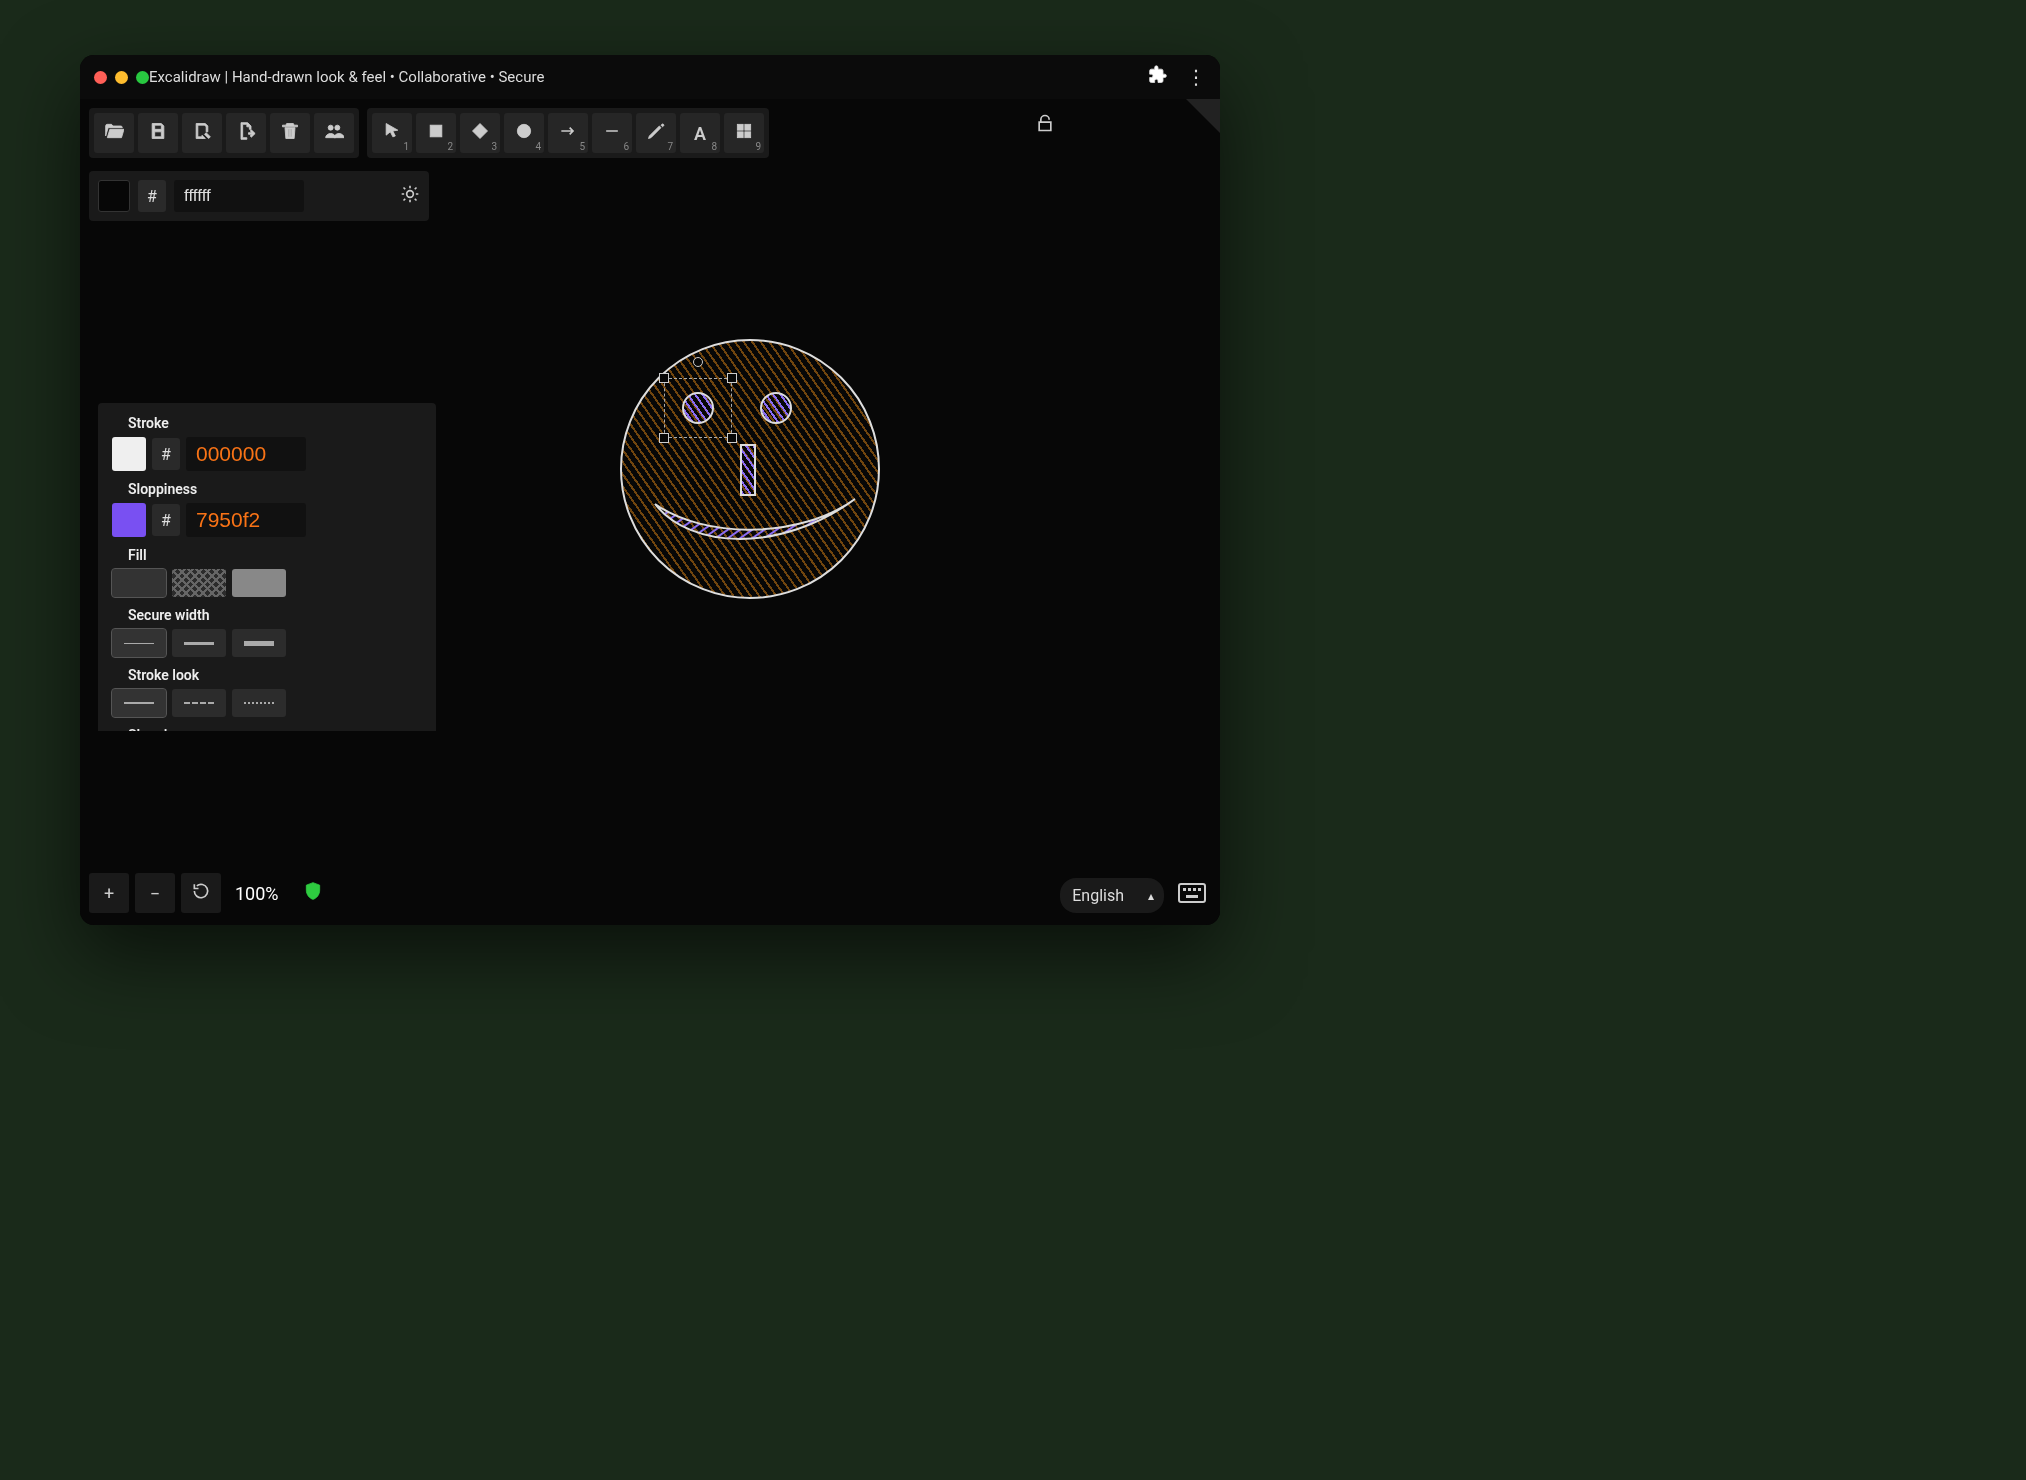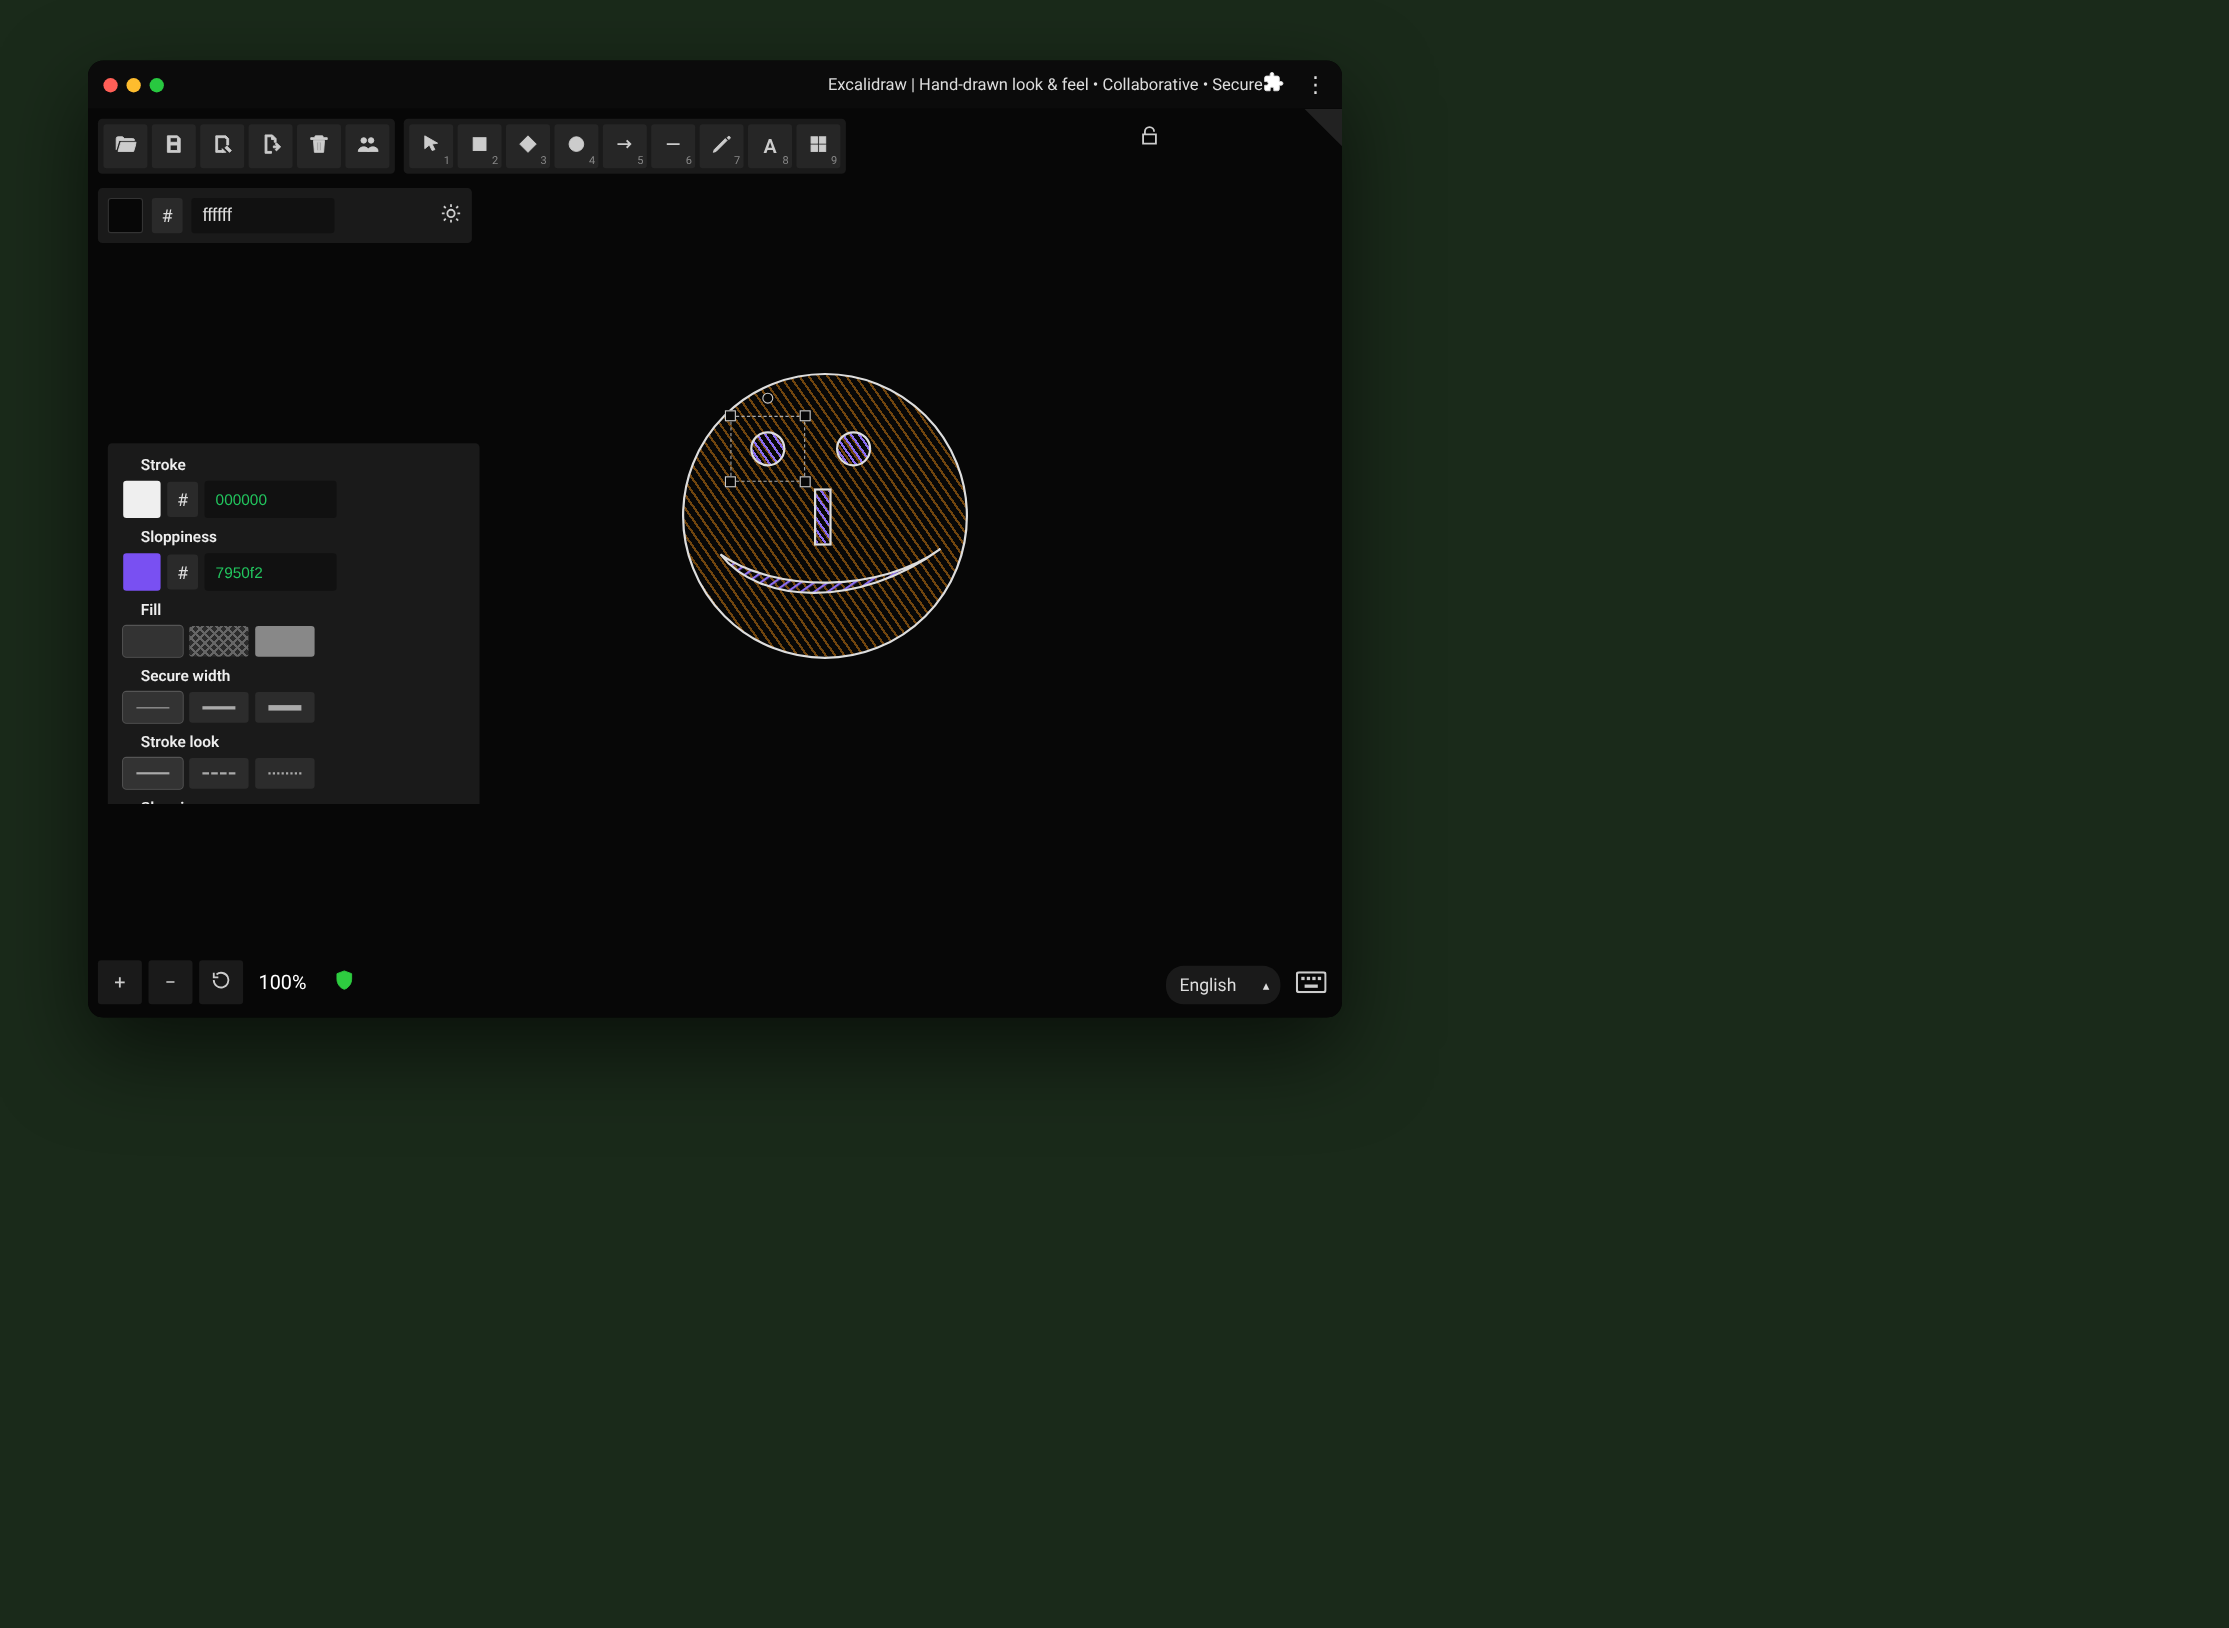--- a/index.html
+++ b/index.html
@@ -9,21 +9,21 @@
     background: #070707; border-radius: 14px; overflow: hidden; box-shadow: 0 30px 80px rgba(0,0,0,0.6);
     display: flex; flex-direction: column;
   }
   .titlebar {
     height: 44px; display: flex; align-items: center; padding: 0 14px; color: #ddd; font-size: 15px;
     background: #0b0b0b;
   }
   .traffic { display: flex; gap: 8px; }
   .traffic .dot { width: 13px; height: 13px; border-radius: 50%; }
   .dot.r { background: #ff5f57; } .dot.y { background: #febc2e; } .dot.g { background: #28c840; }
-  .title-center { flex: 1; text-align: right; }
+  .title-center { flex: 1; text-align: left; }
   .title-right { display: flex; align-items: center; gap: 18px; }
   .content { flex: 1; position: relative; background: #070707; }
   
   .top-toolbar {
     position: absolute; left: 9px; top: 9px; display: flex; gap: 8px; align-items: flex-start;
   }
   .panel { background: #1a1a1a; border-radius: 4px; padding: 5px; display: flex; gap: 4px; }
   .btn {
     background: #262626; border-radius: 3px; min-width: 40px; height: 40px;
     display: flex; align-items: center; justify-content: center; color: #ccc; font-size: 18px;
@@ -41,21 +41,21 @@
   .gear { margin-left: auto; color: #ccc; font-size: 18px; }
   
   .props {
     position: absolute; left: 9px; top: 152px; width: 338px; height: 480px;
     background: #1a1a1a; border-radius: 4px; padding: 12px 14px; color: #eee; overflow: hidden;
   }
   .props .sec-label { font-weight: 600; font-size: 14px; margin: 10px 16px 6px; }
   .props .sec-label:first-child { margin-top: 0; }
   .row { display: flex; align-items: center; gap: 6px; }
   .swatch2 { width: 34px; height: 34px; border-radius: 3px; }
-  .hexin2 { background: #111; color: #22c55e; border: none; height: 34px; padding: 0 10px; border-radius: 3px; font-size: 14px; width: 120px; }
+  .hexin2 { background: #111; color: #f97316; border: none; height: 34px; padding: 0 10px; border-radius: 3px; font-size: 21px; width: 120px; }
   .opt-row { display: flex; gap: 6px; margin-top: 4px; }
   .opt { width: 54px; height: 28px; background: #2c2c2c; border-radius: 3px; display: flex; align-items: center; justify-content: center; color: #aaa; cursor: pointer; }
   .opt.selected { outline: 1px solid #555; background: #333; }
   
   .fill-hachure { background: repeating-linear-gradient(45deg,#888 0,#888 2px,#2c2c2c 2px,#2c2c2c 6px); }
   .fill-cross { background: repeating-linear-gradient(45deg,#666 0,#666 2px,transparent 2px,transparent 6px), repeating-linear-gradient(-45deg,#666 0,#666 2px,#2c2c2c 2px,#2c2c2c 6px); }
   .fill-solid { background: #888; }
   
   .sw1::after { content:""; width: 30px; height: 1px; background:#aaa; }
   .sw2::after { content:""; width: 30px; height: 3px; background:#aaa; }

